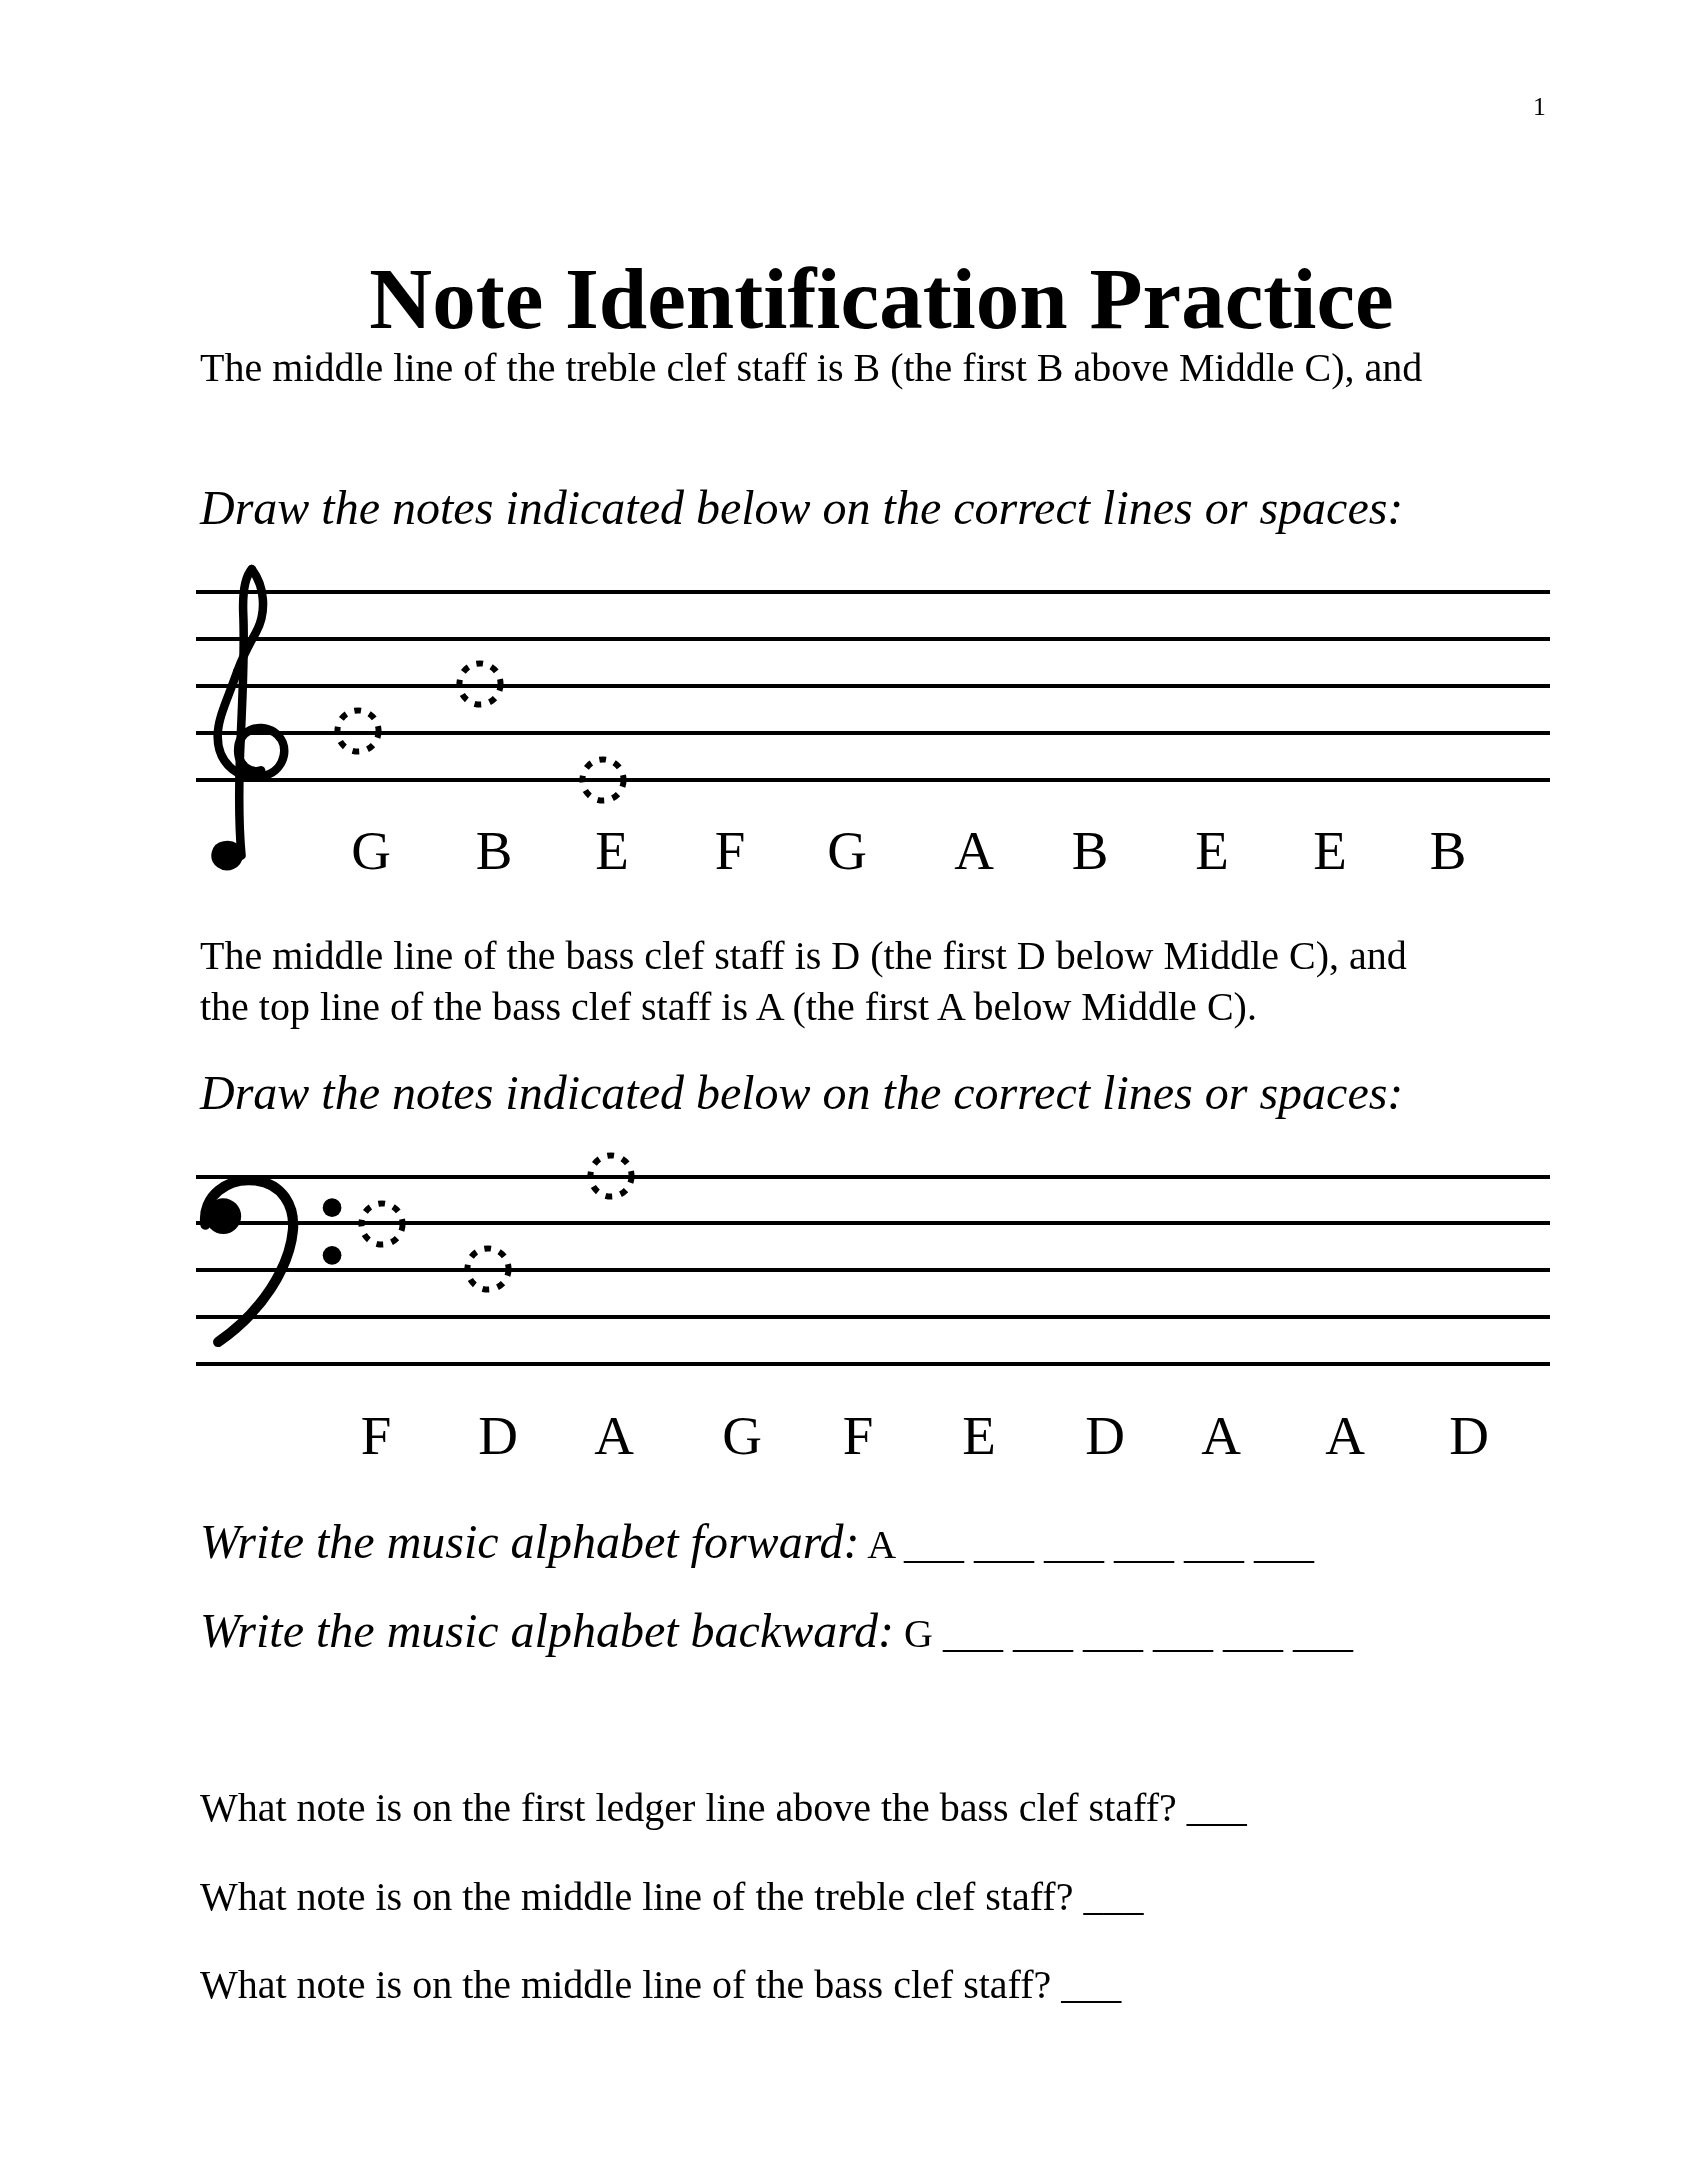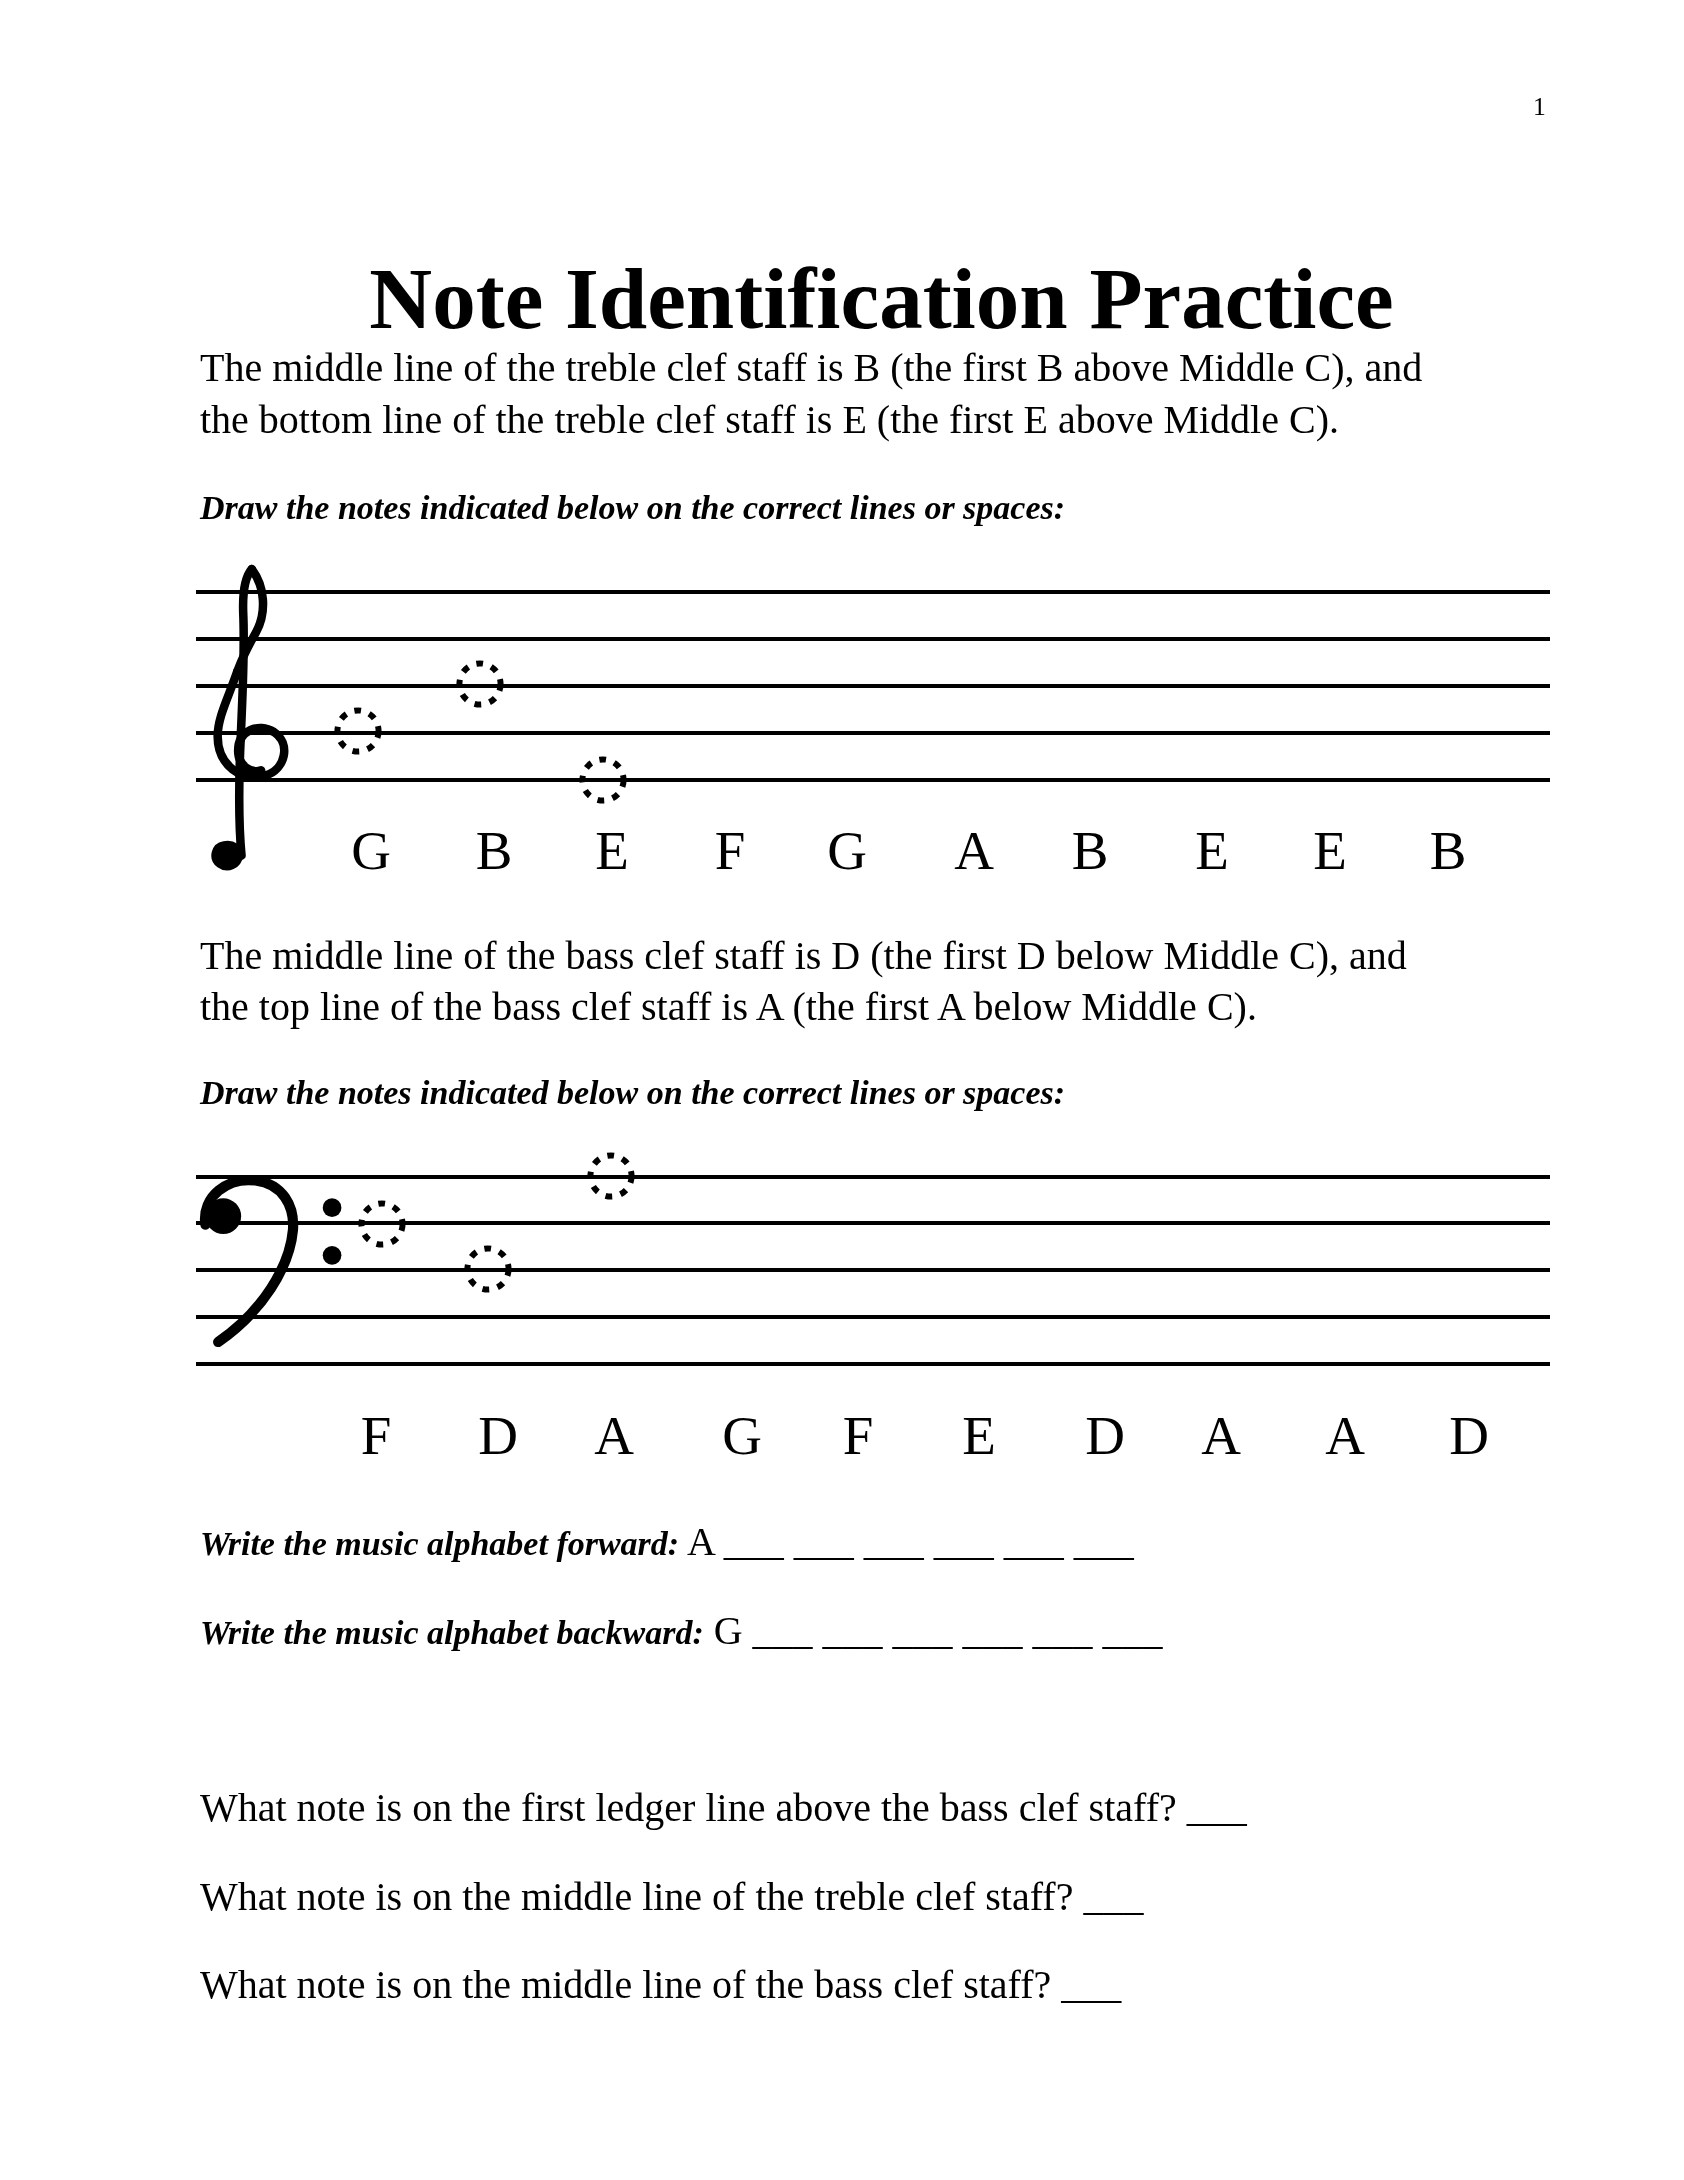--- a/index.html
+++ b/index.html
@@ -19,21 +19,21 @@
     position:absolute;left:200px;top:190px;width:1363px;
     text-align:center;
     font-size:87px;font-weight:bold;
     white-space:nowrap;
   }
   .bodyline{
     position:absolute;left:200px;
     font-size:40px;line-height:51px;
     white-space:nowrap;
   }
-  .instr{font-style:italic;font-size:34px;font-weight:bold;}
+  .instr{font-style:italic;font-size:48px;}
   .staff-line{
     position:absolute;left:196px;width:1354px;height:4.3px;
     background:#000;
   }
   .clef{position:absolute;}
   .note-circle{position:absolute;width:48px;height:48px;}
   .note-letter{
     position:absolute;
     font-size:55px;line-height:55px;
     transform:translateX(-50%);
@@ -51,21 +51,20 @@
 </head>
 <body>
 
 <div class="page">
 
   <div class="pagenum">1</div>
 
   <h1 class="title">Note Identification Practice</h1>
 
   <div class="bodyline" style="top:342px">The middle line of the treble clef staff is B (the first B above Middle C), and</div>
-  <div class="bodyline" style="top:394px">the bottom line of the treble clef staff is E (the first E above Middle C).</div>
   <div class="bodyline instr" style="top:482px">Draw the notes indicated below on the correct lines or spaces:</div>
 
   <div>
     <div class="staff-line" style="top:590px"></div>
     <div class="staff-line" style="top:637px"></div>
     <div class="staff-line" style="top:684px"></div>
     <div class="staff-line" style="top:731px"></div>
     <div class="staff-line" style="top:778px"></div>
 
     <div class="clef" style="left:192px;top:564px;width:111px;height:307px">

